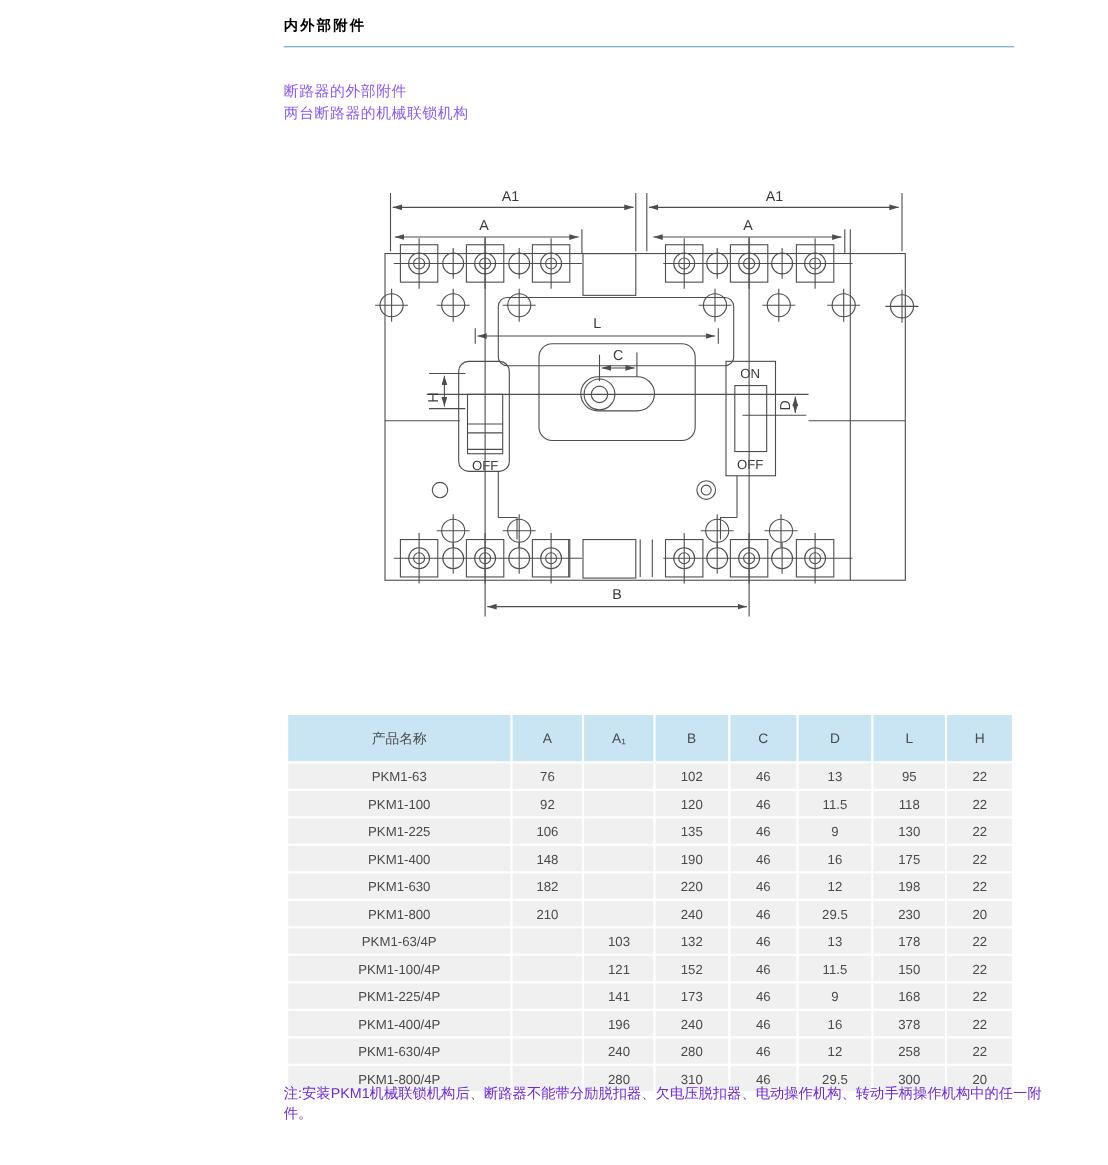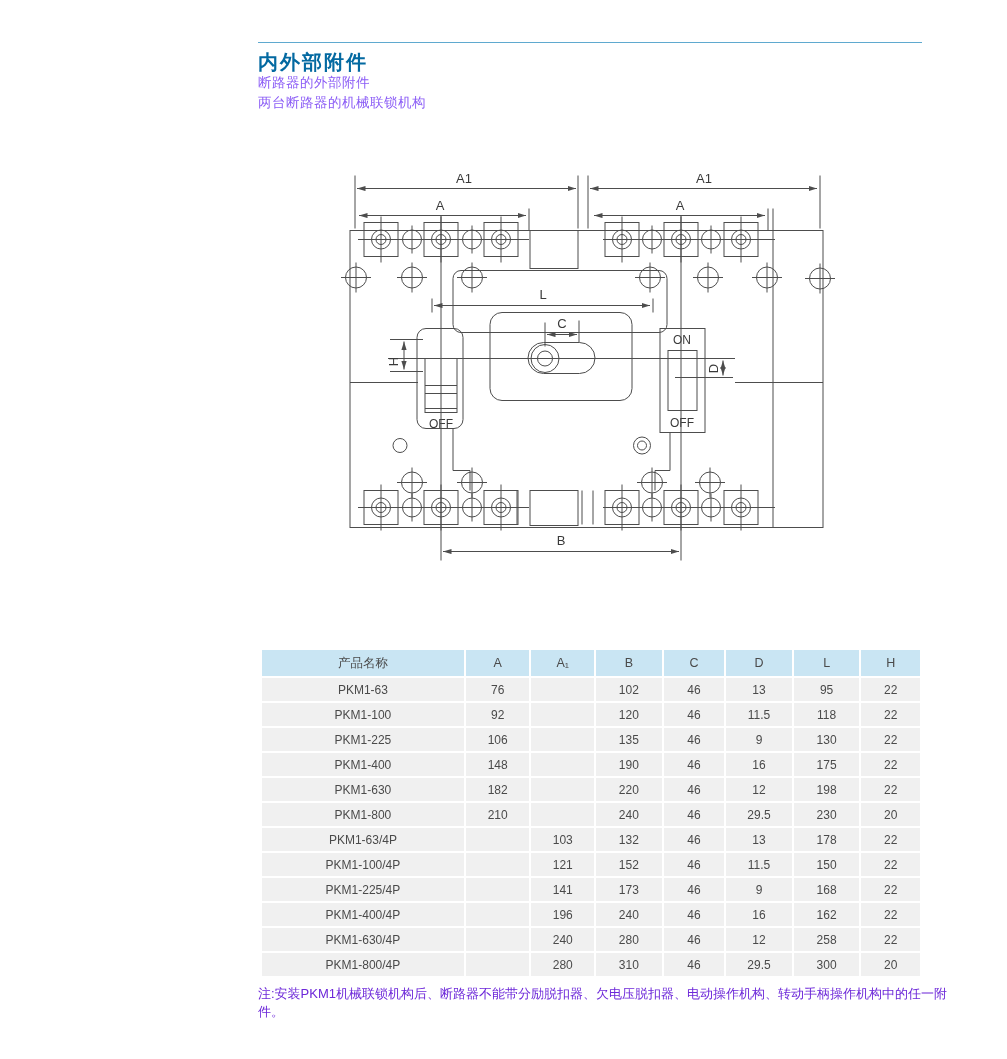--- a/index.html
+++ b/index.html
@@ -2,22 +2,22 @@
 <html><head>
 <meta charset="utf-8">
 <style>
   html,body{margin:0;padding:0;}
   body{
     width:1007px;height:1059px;position:relative;background:#ffffff;
     font-family:"Liberation Sans","DejaVu Sans",sans-serif;color:#4a4a4a;
     overflow:hidden;
   }
   .page-title{
-    position:absolute;left:258px;top:14px;font-size:20px;font-weight:bold;
-    letter-spacing:2px;color:#0369a1;margin-top:35px;
+    position:absolute;left:258px;top:14px;font-size:13px;font-weight:bold;
+    letter-spacing:2px;color:#000000;
   }
   .title-rule{
     position:absolute;left:258px;top:42px;width:664px;height:0;
     border-top:1px solid #5fa9cf;
   }
   .subtitle{
     position:absolute;left:258px;font-size:13.5px;letter-spacing:0.5px;color:#8b5cf6;
   }
   .sub1{top:74px;}
   .sub2{top:94px;}
@@ -25,21 +25,21 @@
   .ln{fill:none;stroke:#4d4d4d;stroke-width:1;}
   .dim line{stroke:#4d4d4d;stroke-width:1;}
   .diagram text{font-family:"Liberation Sans","DejaVu Sans",sans-serif;font-size:13px;fill:#3a3a3a;}
   .diagram text.sw{font-size:12px;}
   .spec-table{
     position:absolute;left:260px;top:648px;width:662px;
     border-collapse:separate;border-spacing:2px;background:#ffffff;
     font-size:12px;color:#4a4a4a;table-layout:fixed;
   }
   .spec-table th{
-    background:#c9e5f3;font-weight:normal;height:26px;text-align:center;
+    background:#c9e5f3;font-weight:normal;height:42px;text-align:center;
     font-size:12.5px;color:#4a4a4a;padding:0;
   }
   .spec-table td{
     background:#f0f0f0;height:23px;text-align:center;padding:0;
   }
   .note{
     position:absolute;left:258px;top:985px;width:700px;font-size:13px;color:#6d28d9;
   }
 </style>
 </head>
@@ -320,21 +320,21 @@
         <td>168</td>
         <td>22</td>
       </tr>
       <tr>
         <td>PKM1-400/4P</td>
         <td></td>
         <td>196</td>
         <td>240</td>
         <td>46</td>
         <td>16</td>
-        <td>162</td>
+        <td>378</td>
         <td>22</td>
       </tr>
       <tr>
         <td>PKM1-630/4P</td>
         <td></td>
         <td>240</td>
         <td>280</td>
         <td>46</td>
         <td>12</td>
         <td>258</td>

